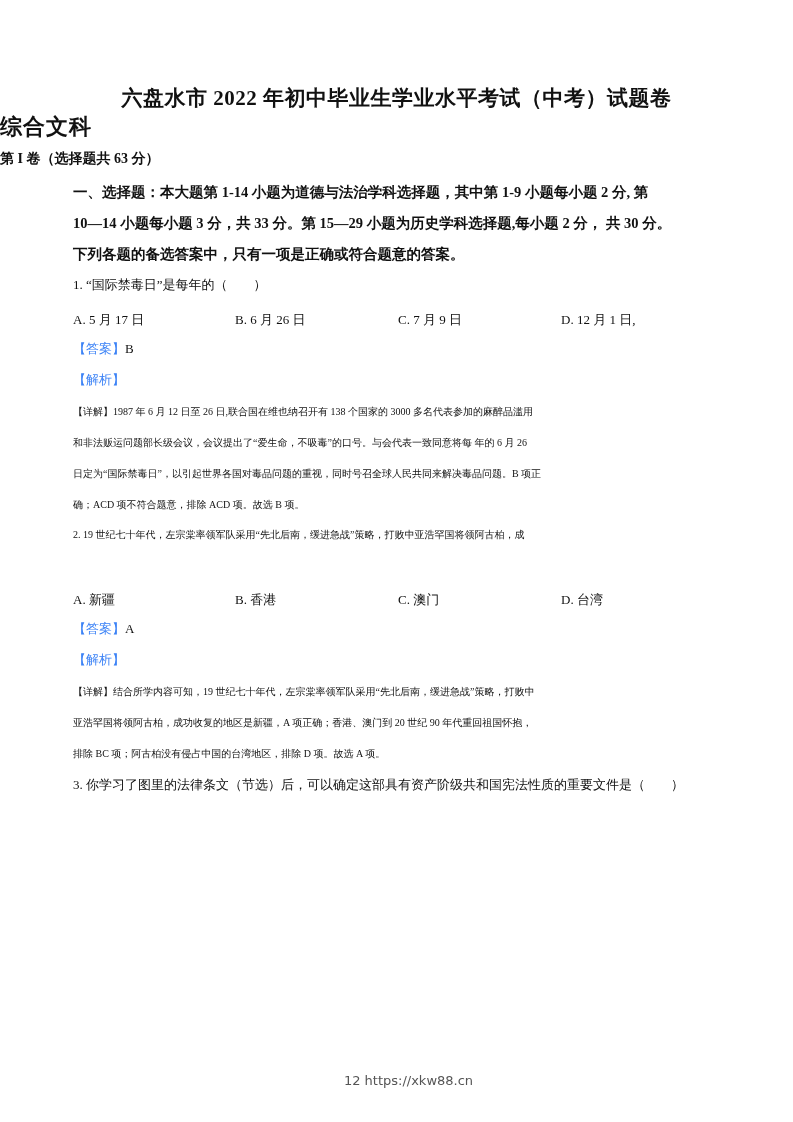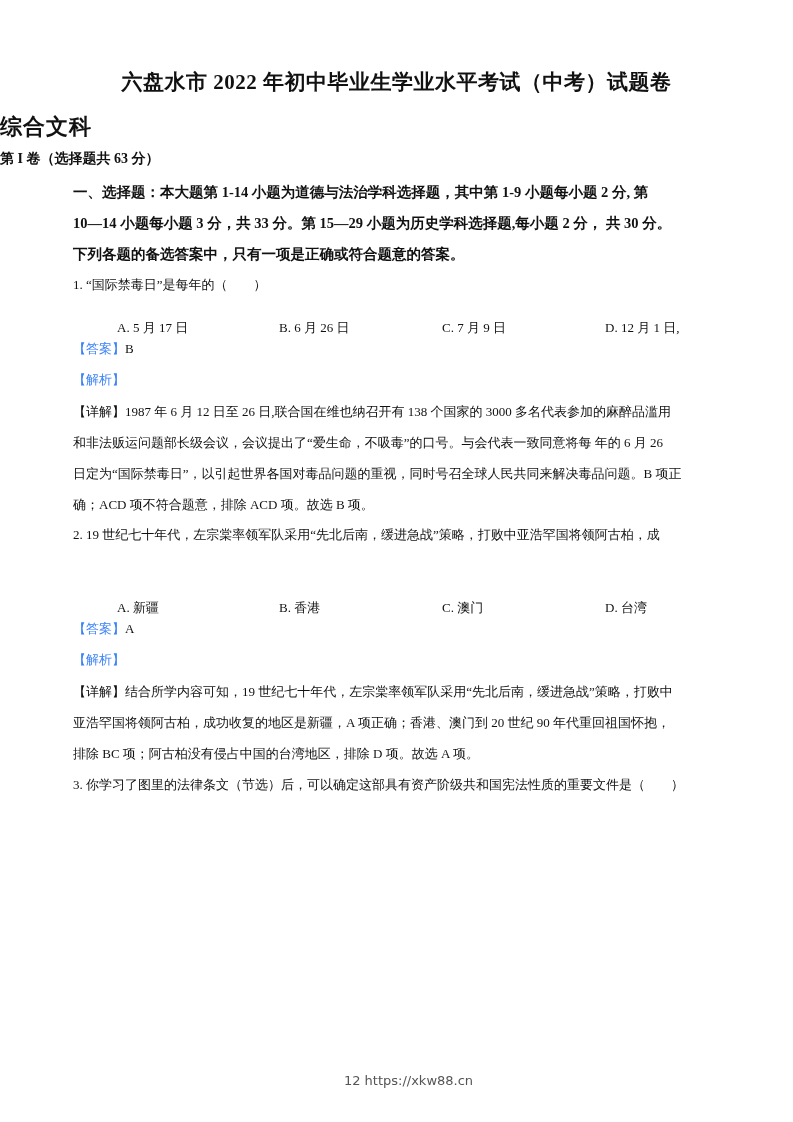--- a/index.html
+++ b/index.html
@@ -1,29 +1,29 @@
 <!DOCTYPE html>
 <html><head>
 <meta charset="utf-8">
 <style>
   html, body { margin: 0; padding: 0; background: #ffffff; }
   body { width: 793px; height: 1122px; position: relative; overflow: hidden;
          font-family: "Liberation Serif", "DejaVu Serif", serif; color: #111; }
-  .title { position: absolute; top: 68px; left: 0; width: 793px; text-align: center;
+  .title { position: absolute; top: 84px; left: 0; width: 793px; text-align: center;
            font-size: 21px; font-weight: bold; letter-spacing: 0.5px; }
   .subtitle { position: absolute; top: 112px; left: 0; width: 793px; text-align: left;
               font-size: 22px; font-weight: bold; letter-spacing: 1px; }
   .section { position: absolute; top: 150px; left: 0; width: 793px; text-align: left;
              font-size: 14px; font-weight: bold; }
   .intro { position: absolute; top: 177px; left: 73px; width: 660px;
            font-size: 14.5px; font-weight: bold; line-height: 31px; }
   .line { position: absolute; left: 73px; width: 660px; font-size: 13px; line-height: 20px; white-space: nowrap; font-family: Liberation Serif, serif; }
-  .para { position: absolute; left: 73px; width: 655px; font-size: 13px; line-height: 31px; }
+  .para { position: absolute; left: 73px; width: 655px; font-size: 10px; line-height: 31px; }
   .opts { position: absolute; left: 73px; width: 660px; font-size: 13px; height: 20px; }
-  .opt { position: absolute; top: 12px; white-space: nowrap; margin-left: 44px; }
+  .opt { position: absolute; top: 4px; white-space: nowrap; }
   .tag { color: #3b82f6; }
   .footer { position: absolute; top: 1073px; left: 0; width: 793px; text-align: center;
             font-family: "DejaVu Sans", sans-serif; font-size: 13px; color: #555; margin-left: 12px; }
 </style>
 </head>
 <body>
 
 <div>
   <div class="title">六盘水市 2022 年初中毕业生学业水平考试（中考）试题卷</div>
   <div class="subtitle">综合文科</div>

